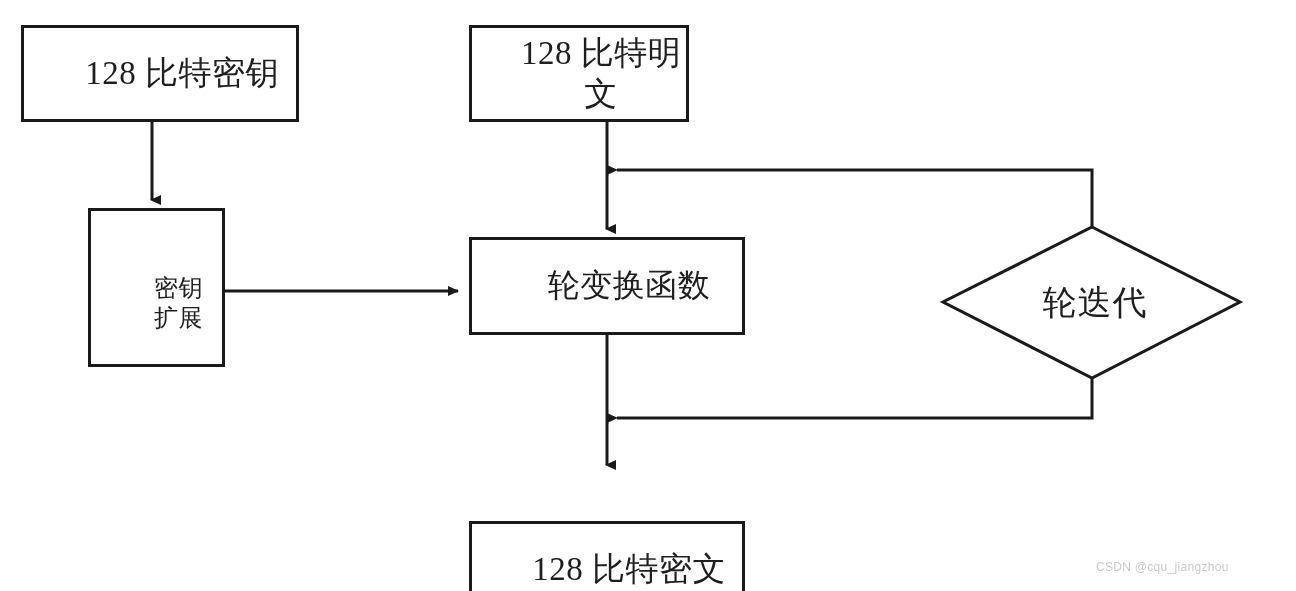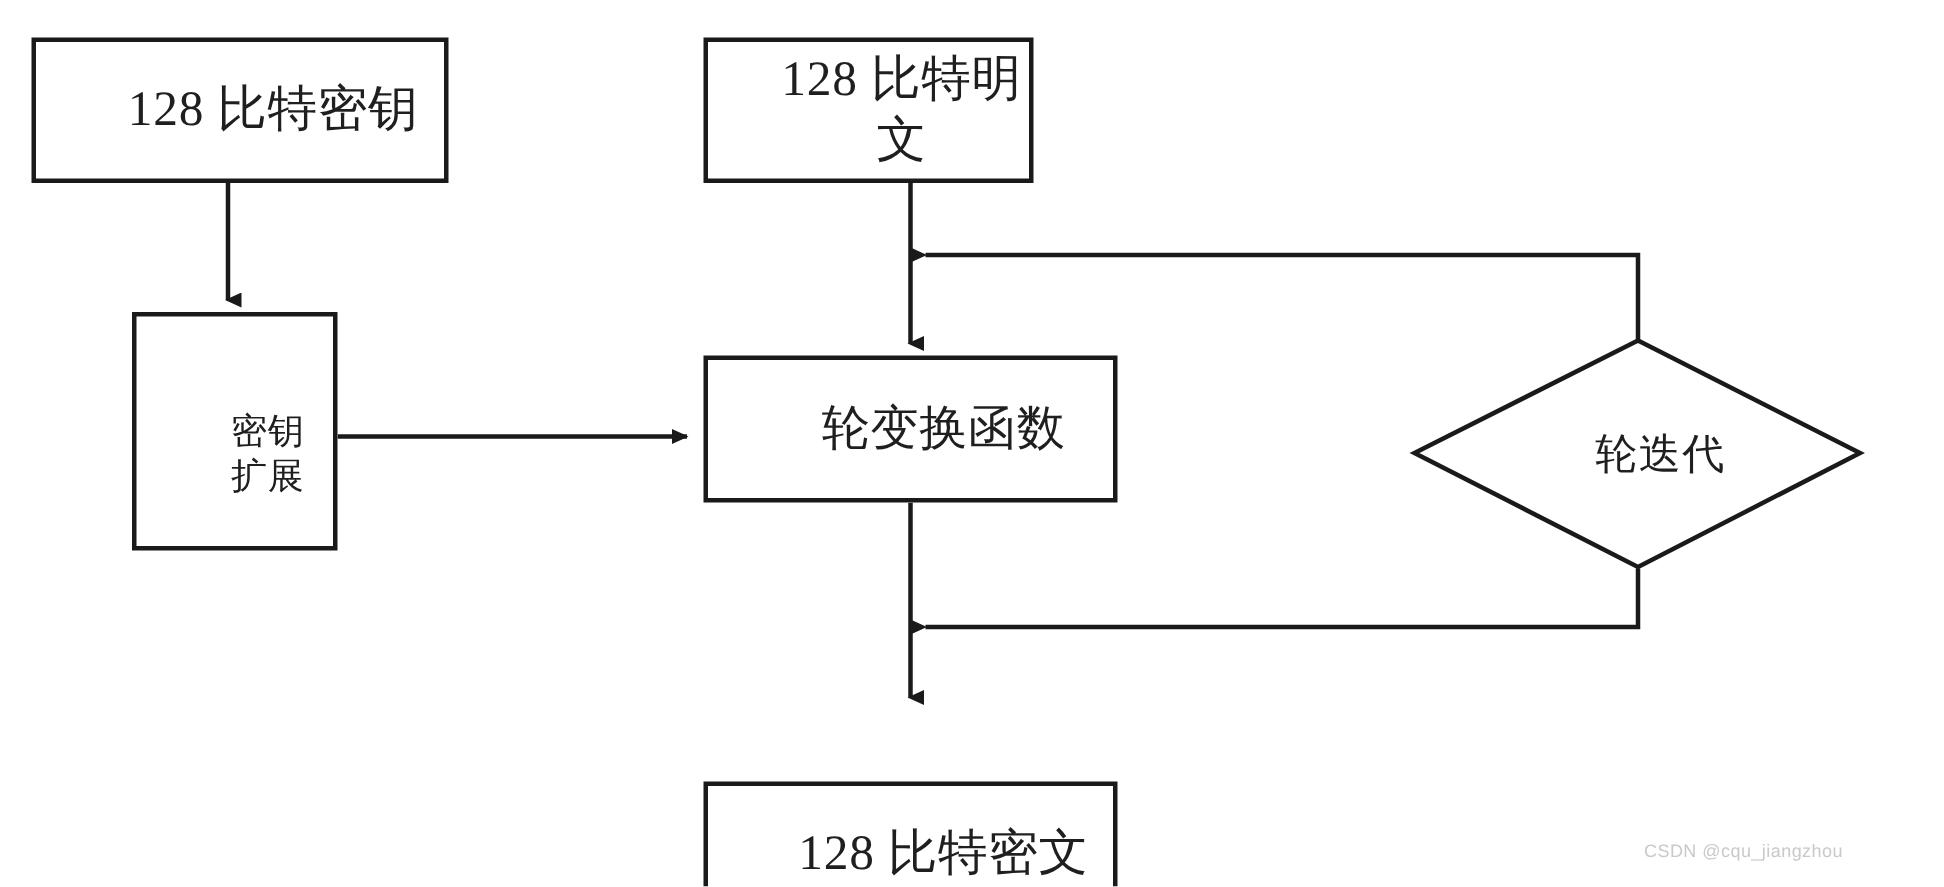--- a/index.html
+++ b/index.html
@@ -54,29 +54,29 @@
 
   #diamond-iter {
     position: absolute;
     left: 941px;
     top: 226px;
     width: 300px;
     height: 153px;
   }
   #diamond-iter .diamond-label {
     position: absolute;
-    left: 16px;
+    left: 4px;
     top: 0;
     width: 300px;
     height: 153px;
     display: flex;
     align-items: center;
     justify-content: center;
     font-family: Liberation Serif, serif;
-    font-size: 28px;
+    font-size: 34px;
     color: #1f1f1f;
     letter-spacing: 1px;
   }
   #watermark {
     position: absolute;
     left: 1096px;
     top: 560px;
     font-family: "Liberation Sans", sans-serif;
     font-size: 12px;
     color: #c9c9c9;

